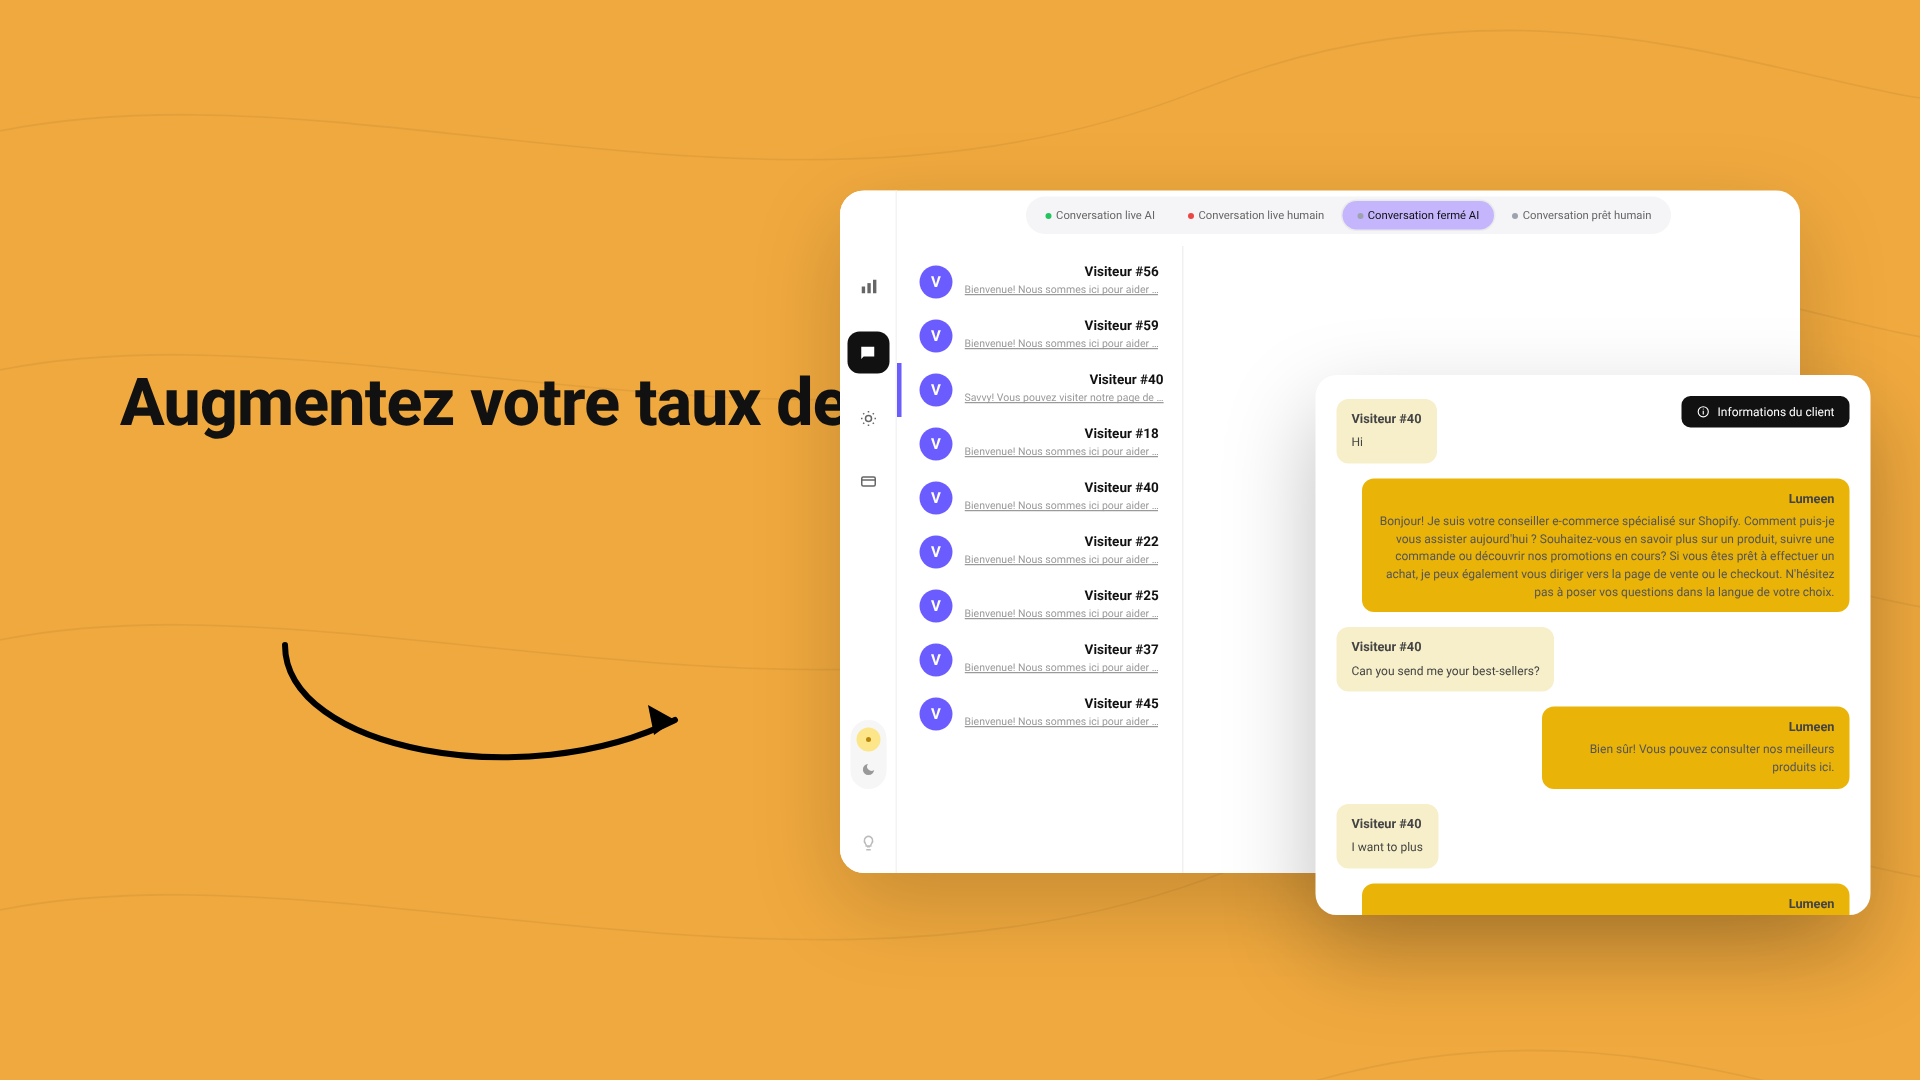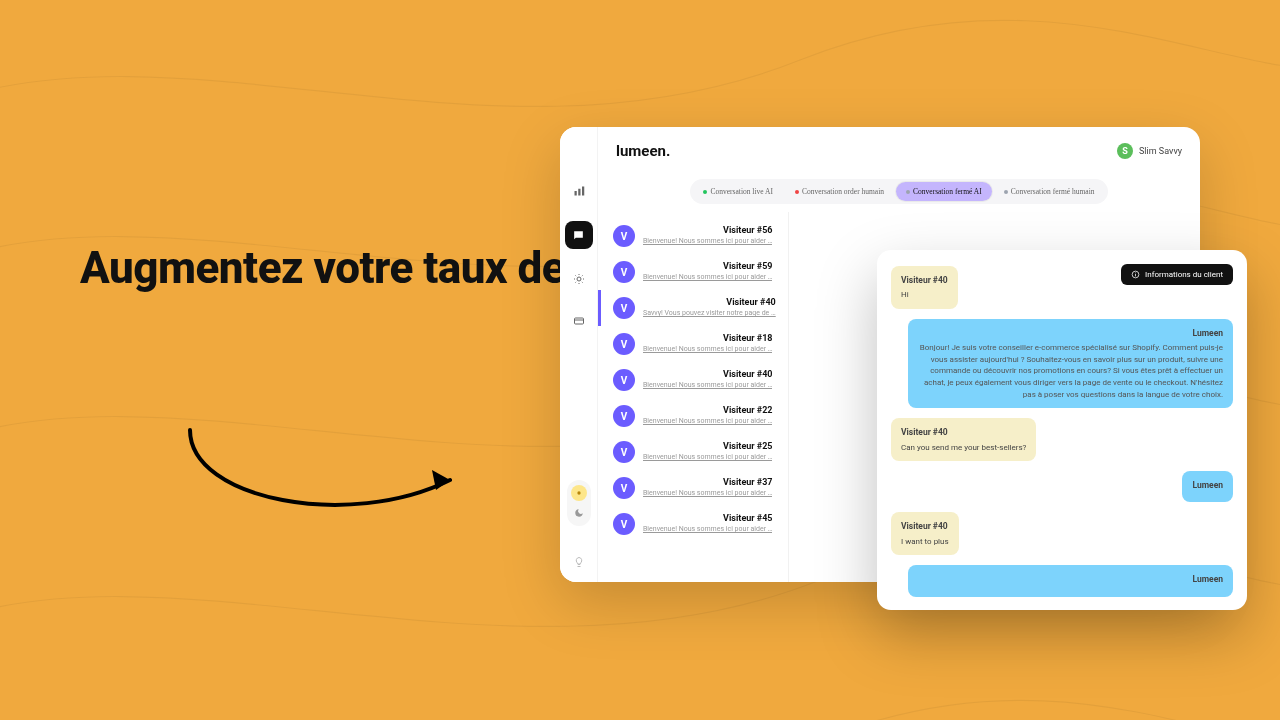--- a/index.html
+++ b/index.html
@@ -86,21 +86,20 @@
     display:flex; justify-content:center; padding:4px 0 8px 0;
   }
   .tabs {
     background:#f5f5f7; border-radius:14px; padding:3px;
     display:flex; gap:2px;
   }
   .tab {
     font-size:7.5px; color:#666; padding:5px 10px; border-radius:12px;
     display:flex; align-items:center; gap:3px;
     white-space:nowrap;
-    font-family:Liberation Serif, serif;
   }
   .tab .dot { width:4px;height:4px;border-radius:50%; }
   .tab.active { background:#c4b5fd; color:#111; box-shadow:0 0 0 1px #eaeaea; }
 
   .content-split { flex:1; display:flex; overflow:hidden; }
   .conv-list {
     width:190px; padding:6px 0; overflow:hidden;
   }
   .conv-item {
     display:flex; align-items:flex-start; gap:8px;
@@ -142,21 +141,21 @@
   .msg {
     max-width:100%;
     border-radius:8px; padding:8px 10px;
     font-size:8px; line-height:1.45;
   }
   .msg .auth { font-size:8.5px; font-weight:700; color:#444; margin-bottom:3px; }
   .msg.visitor {
     background:#F6EFC9; color:#444; align-self:flex-start;
   }
   .msg.bot {
-    background:#7dd3fc; color:#555; align-self:flex-end; text-align:right;
+    background:#eab308; color:#555; align-self:flex-end; text-align:right;
   }
   .msg.visitor.short { width:auto; max-width:60%; }
   .msg.bot.short { width:auto; max-width:60%; }
   .msg.bot.wide { width:95%; }
 </style>
 </head>
 <body>
 
 <svg class="topo" viewBox="0 0 1280 720">
   <path d="M-50 100 C 200 20, 500 180, 800 60 S 1300 140, 1400 40"></path>
@@ -216,45 +215,38 @@
       </div>
     </div>
     <div class="sidebar-icon sidebar-bottom-icon">
       <svg width="12" height="12" viewBox="0 0 24 24">
           <path fill="none" stroke="currentColor" stroke-width="2" d="M9 21h6M10 17h4M12 3a6 6 0 00-4 10c1 1 1 2 1 3h6c0-1 0-2 1-3a6 6 0 00-4-10z"></path>
         </svg>
     </div>
   </div>
 
   <div class="app-main">
-    <div class="topbar">
-      <div class="brand">lumeen.</div>
-      <div class="user-chip">
-        <div class="user-avatar">S</div>
-        <span>Slim Savvy</span>
-      </div>
-    </div>
 
     <div class="tabs-row">
       <div class="tabs" id="tabs">
           <div class="tab">
             <span class="dot" style="background: rgb(34, 197, 94);"></span>
             <span>Conversation live AI</span>
           </div>
           <div class="tab">
             <span class="dot" style="background: rgb(239, 68, 68);"></span>
-            <span>Conversation order humain</span>
+            <span>Conversation live humain</span>
           </div>
           <div class="tab active">
             <span class="dot" style="background: rgb(156, 163, 175);"></span>
             <span>Conversation fermé AI</span>
           </div>
           <div class="tab">
             <span class="dot" style="background: rgb(156, 163, 175);"></span>
-            <span>Conversation fermé humain</span>
+            <span>Conversation prêt humain</span>
           </div>
         </div>
     </div>
 
     <div class="content-split">
       <div class="conv-list" id="conv-list">
           <div class="conv-item">
             <div class="conv-avatar">V</div>
             <div class="conv-text">
               <div class="conv-name">Visiteur #56</div>
@@ -340,20 +332,21 @@
       <div class="msg bot wide">
         <div class="auth">Lumeen</div>
         <div>Bonjour! Je suis votre conseiller e-commerce spécialisé sur Shopify. Comment puis-je vous assister aujourd'hui ? Souhaitez-vous en savoir plus sur un produit, suivre une commande ou découvrir nos promotions en cours? Si vous êtes prêt à effectuer un achat, je peux également vous diriger vers la page de vente ou le checkout. N'hésitez pas à poser vos questions dans la langue de votre choix.</div>
       </div>
       <div class="msg visitor short">
         <div class="auth">Visiteur #40</div>
         <div>Can you send me your best-sellers?</div>
       </div>
       <div class="msg bot short">
         <div class="auth">Lumeen</div>
+        <div>Bien sûr! Vous pouvez consulter nos meilleurs produits ici.</div>
       </div>
       <div class="msg visitor short">
         <div class="auth">Visiteur #40</div>
         <div>I want to plus</div>
       </div>
       <div class="msg bot wide">
         <div class="auth">Lumeen</div>
       </div>
     </div>
 </div>

